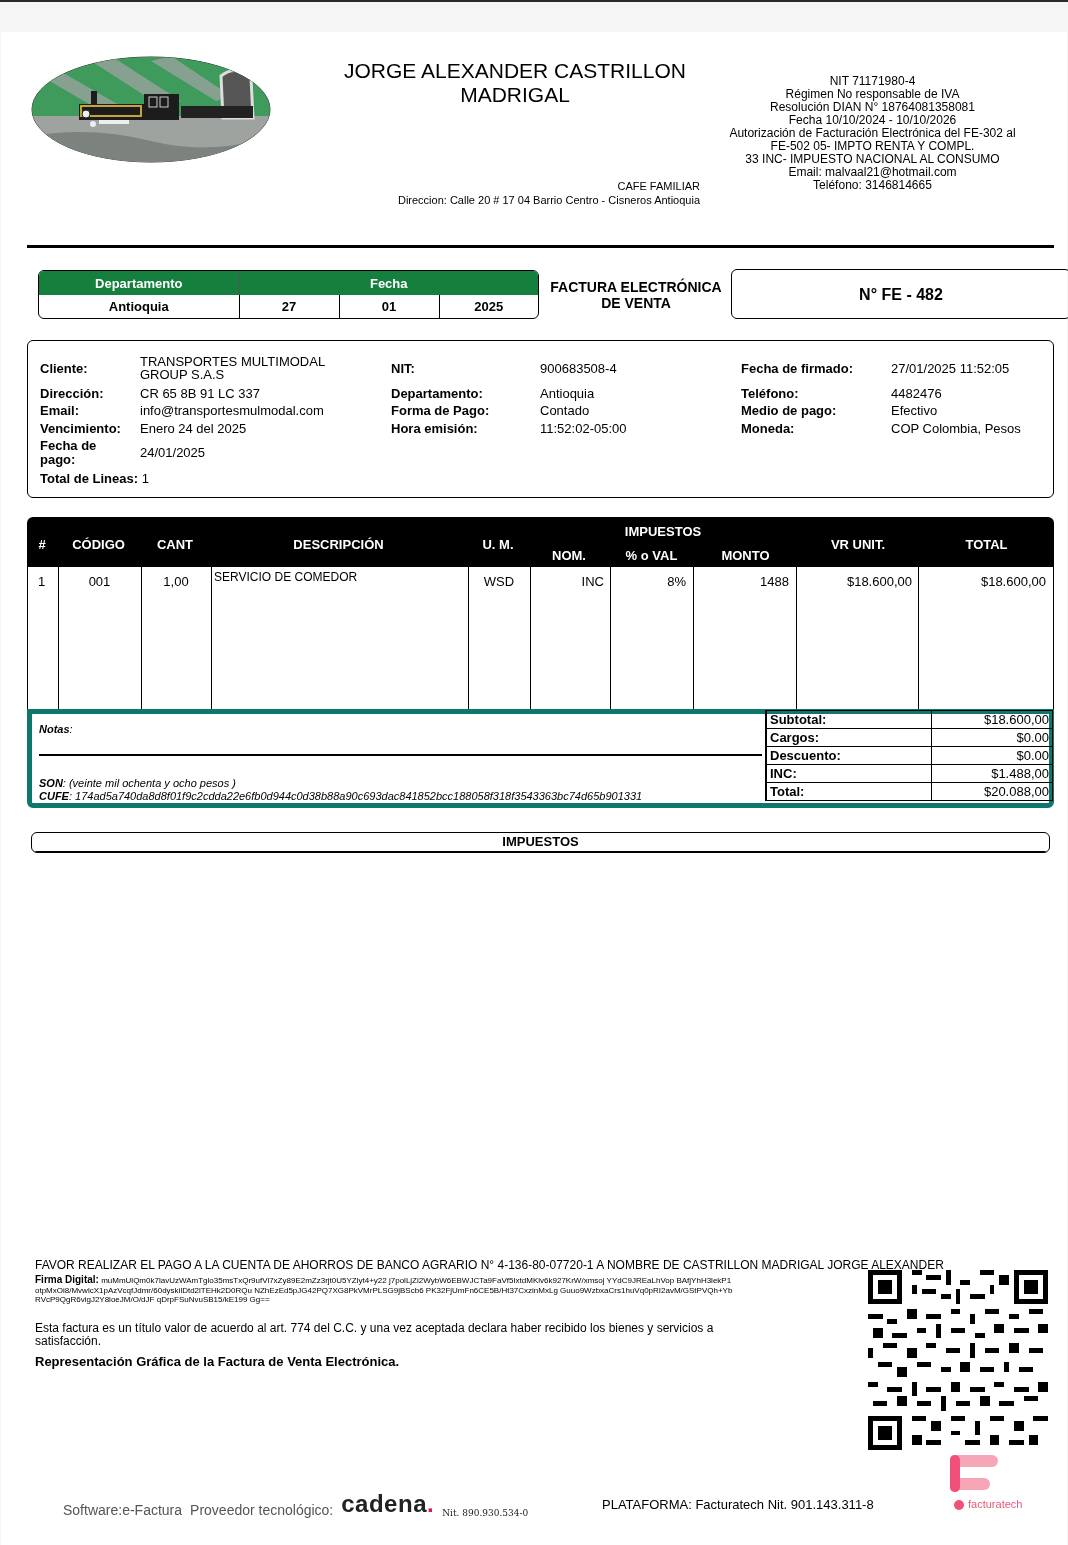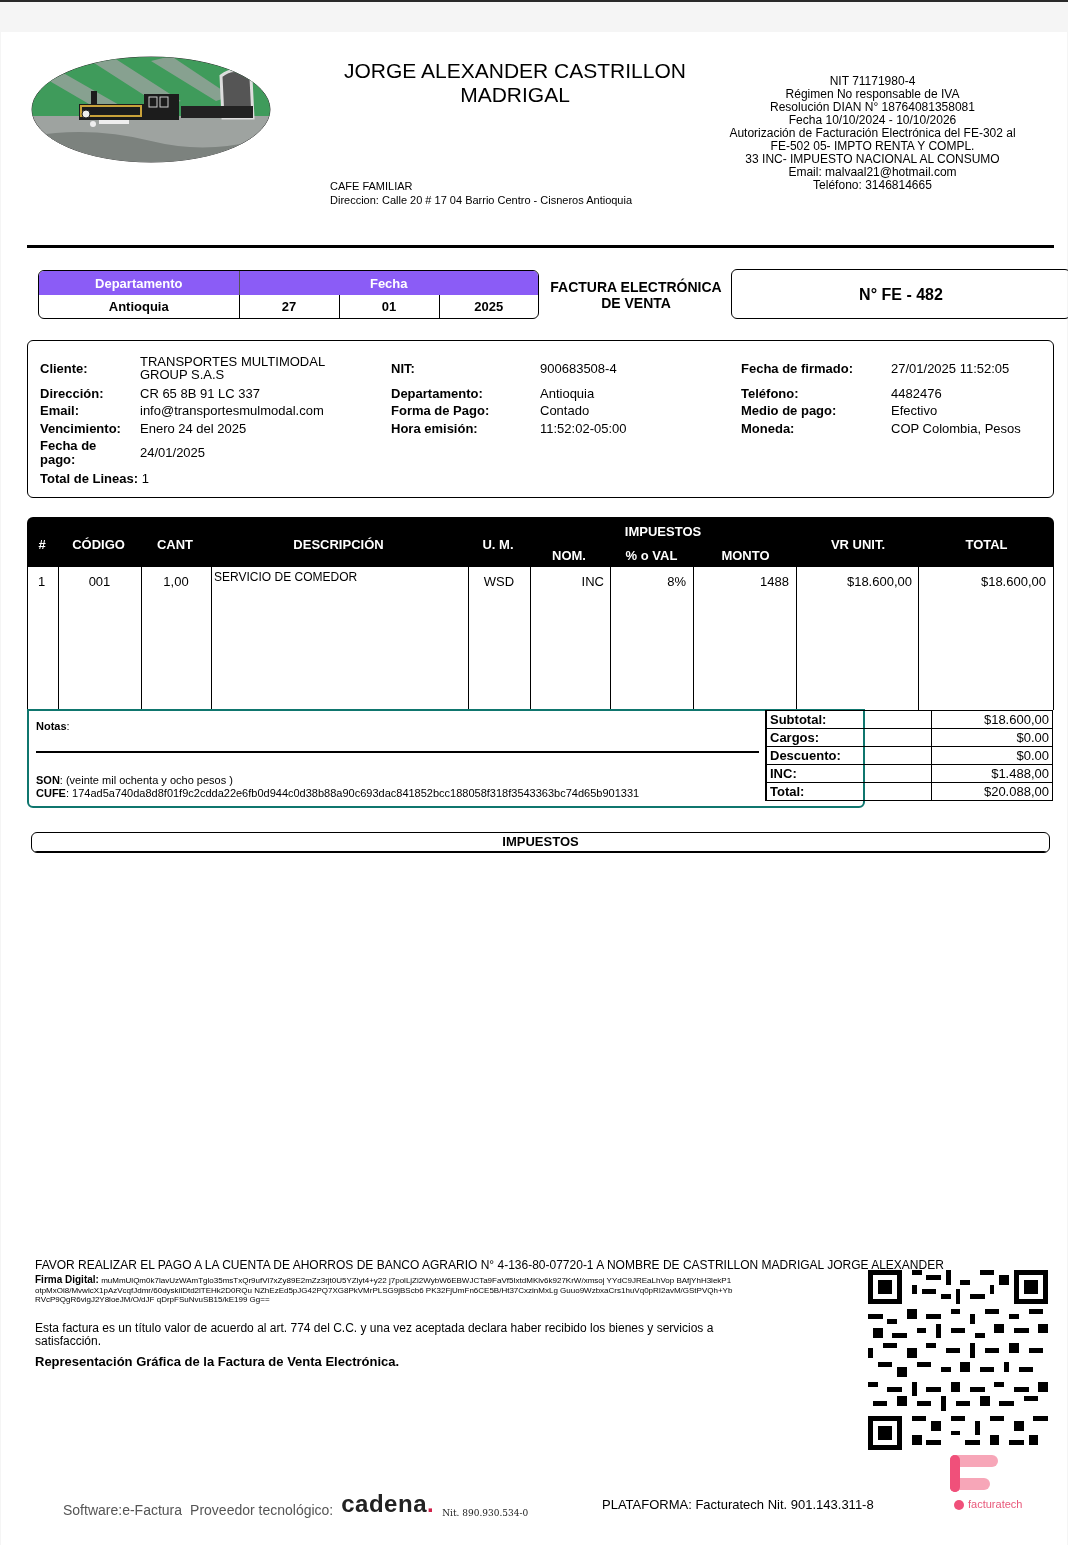--- a/index.html
+++ b/index.html
@@ -5,49 +5,49 @@
   * { box-sizing: border-box; margin: 0; padding: 0; }
   html, body { width: 1068px; height: 1545px; background: #f5f5f5; overflow: hidden; }
   body { font-family: "Liberation Sans", sans-serif; color: #000; position: relative; }
   .topbar { position: absolute; left: 0; top: 0; width: 1068px; height: 2px; background: #2a2a2a; }
   .page { position: absolute; left: 1px; top: 32px; width: 1066px; height: 1513px; background: #fff; }
   .abs { position: absolute; }
 
   
   .logo { position: absolute; left: 31px; top: 56px; width: 240px; height: 107px; }
   .company-name { position: absolute; left: 330px; top: 59px; width: 370px; text-align: center; font-size: 21px; line-height: 24px; }
-  .company-sub { position: absolute; left: 330px; top: 179px; width: 370px; text-align: left; font-size: 11px; line-height: 14px; }
+  .company-sub { position: absolute; left: 330px; top: 179px; width: 370px; text-align: right; font-size: 11px; line-height: 14px; }
   .company-info { position: absolute; left: 700px; top: 75px; width: 345px; text-align: center; font-size: 12px; line-height: 13px; }
   .hrule { position: absolute; left: 27px; top: 245px; width: 1027px; height: 3px; background: #000; }
 
   
   .dd-box { position: absolute; left: 38px; top: 270px; width: 501px; height: 49px; border: 1px solid #000; border-radius: 6px; overflow: hidden; }
   .dd-box table { width: 100%; height: 100%; border-collapse: collapse; font-size: 13px; font-weight: bold; }
-  .dd-box th { background: #8b5cf6; color: #fff; height: 24px; }
+  .dd-box th { background: #15803d; color: #fff; height: 24px; }
   .dd-box td { text-align: center; border-left: 1px solid #000; }
   .dd-box td:first-child { border-left: none; }
   .dd-box th.sep { border-left: 1px solid #555; }
   .fact-title { position: absolute; left: 540px; top: 279px; width: 192px; text-align: center; font-weight: bold; font-size: 14px; line-height: 16px; }
   .fe-box { position: absolute; left: 731px; top: 269px; width: 340px; height: 50px; border: 1px solid #000; border-radius: 6px; text-align: center; font-weight: bold; font-size: 16px; line-height: 50px; }
 
   
   .client-box { position: absolute; left: 27px; top: 340px; width: 1027px; height: 158px; border: 1px solid #000; border-radius: 6px; font-size: 13px; }
   .lbl { position: absolute; font-weight: bold; font-size: 13px; line-height: 14px; }
   .val { position: absolute; font-size: 13px; line-height: 14px; }
 
   
   .items { position: absolute; left: 27px; top: 517px; width: 1027px; }
   .items-head { position: absolute; left: 0; top: 0; width: 1027px; height: 50px; background: #000; border-radius: 6px 6px 0 0; color: #fff; font-weight: bold; font-size: 13px; }
   .items-head .h { position: absolute; text-align: center; }
   .items-body { position: absolute; left: 0; top: 50px; width: 1027px; height: 143px; border-left: 1px solid #000; border-right: 1px solid #000; }
   .col-line { position: absolute; top: 0; width: 1px; height: 143px; background: #000; }
   .cell { position: absolute; top: 7px; font-size: 13px; }
 
   
-  .notes-box { position: absolute; left: 27px; top: 709px; width: 838px; height: 99px; border: 2px solid #0f766e; border-radius: 0 0 6px 6px; font-size: 11px; }
+  .notes-box { position: absolute; left: 27px; top: 709px; width: 1027px; height: 99px; border: 5px solid #0f766e; border-radius: 0 0 6px 6px; font-size: 11px; font-style: italic; }
   .totals { position: absolute; left: 765px; top: 710px; width: 288px; border-collapse: collapse; font-size: 13px; }
   .totals td { border: 1px solid #000; height: 18px; padding: 0 3px; margin-left: 46px; }
   .totals td.tl { font-weight: bold; width: 165px; border-left: 2px solid #000; }
   .totals td.tv { text-align: right; }
 
   
   .tax-box { position: absolute; left: 31px; top: 832px; width: 1019px; border: 1px solid #000; border-radius: 6px; overflow: hidden; }
   .tax-box table { width: 100%; border-collapse: collapse; font-size: 13px; }
   .tax-box th { height: 18px; border-left: 1px solid #000; border-bottom: 1px solid #000; font-weight: bold; }
   .tax-box th:first-child { border-left: none; }

